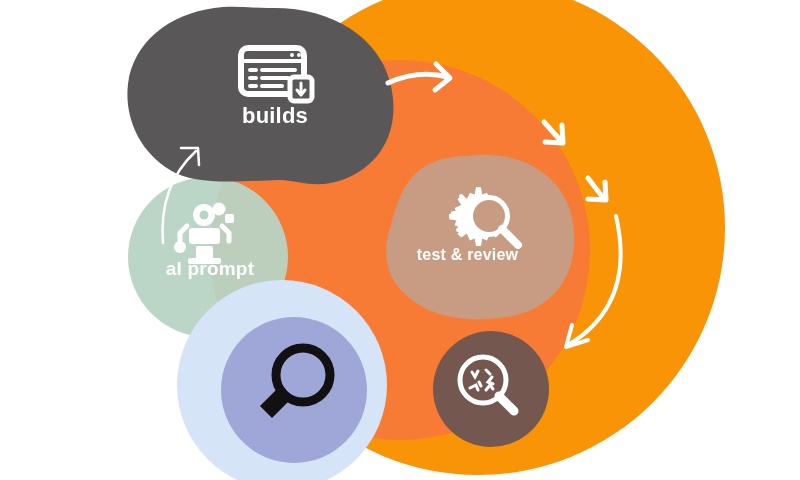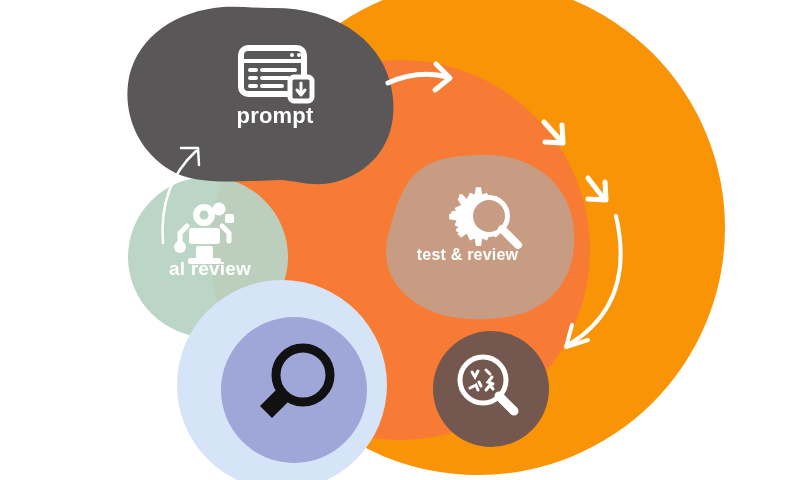--- a/index.html
+++ b/index.html
@@ -190,19 +190,19 @@
       <path d="M616 216 C 628 268, 618 314, 570 344"></path>
       <path d="M588 340 L566 347 L572 325"></path>
     </g>
 
     <g stroke="#ffffff" fill="none" stroke-width="2.5" stroke-linecap="round" stroke-linejoin="round">
       <path d="M163 243 C 160 205, 170 175, 196 151"></path>
       <path d="M181 148 L198 148 L199 165"></path>
     </g>
   </svg>
 
-  <div class="node-label" id="prompt-label">prompt</div>
+  <div class="node-label" id="prompt-label">builds</div>
 
   <div class="node-label" id="test-label">test &amp; review</div>
 
-  <div class="node-label" id="ai-label">al review</div>
+  <div class="node-label" id="ai-label">al prompt</div>
 
 </div>
 
 </body></html>

